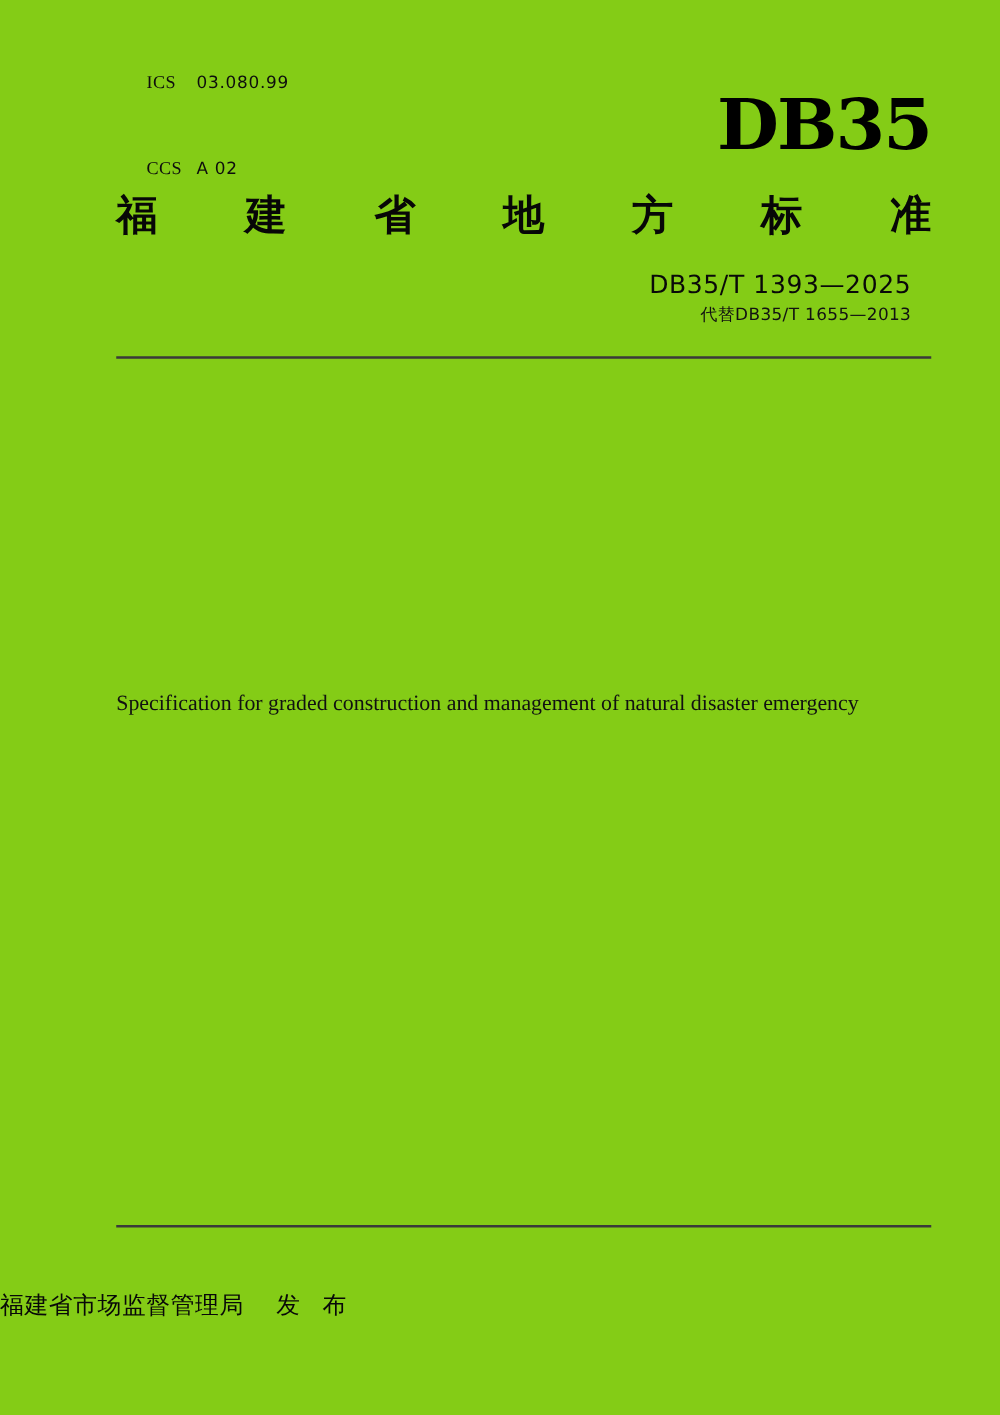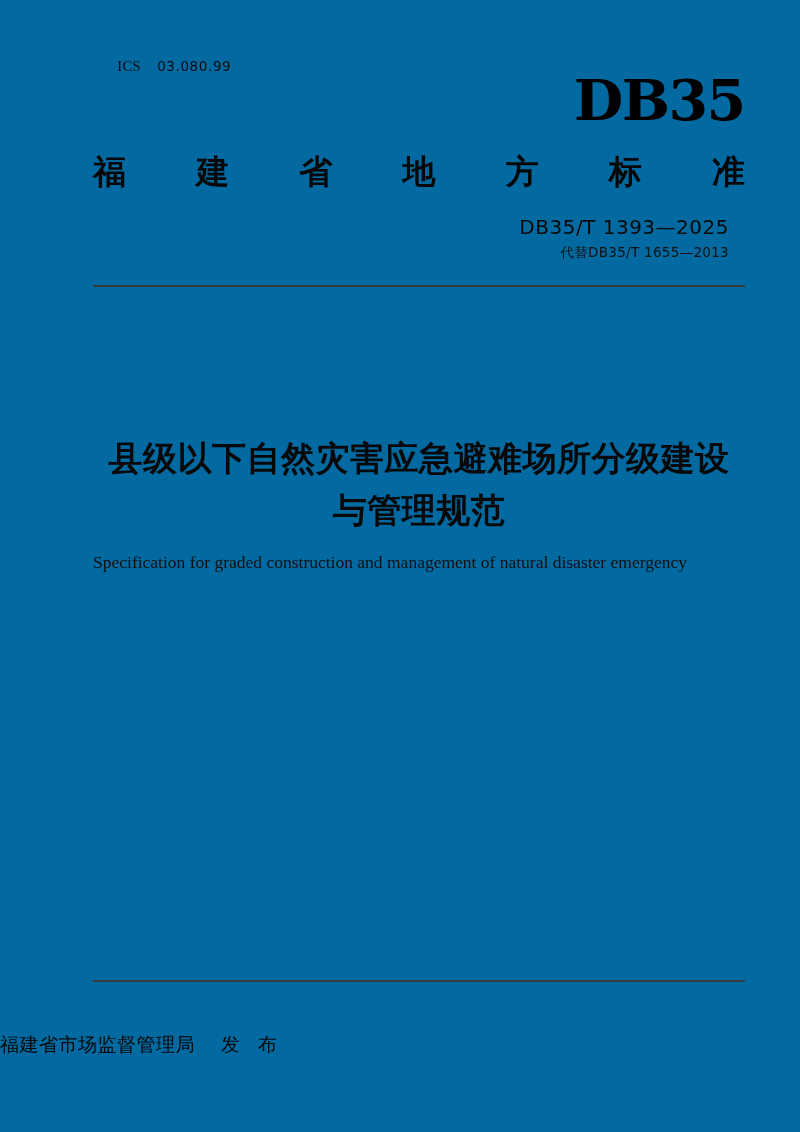--- a/index.html
+++ b/index.html
@@ -5,21 +5,21 @@
   html, body {
     margin: 0;
     padding: 0;
     background: #ffffff;
   }
 
   #page {
     position: relative;
     width: 800px;
     height: 1132px;
-    background: #0369a1;
+    background: #84cc16;
     overflow: hidden;
     font-family: "Liberation Sans", "DejaVu Sans", sans-serif;
     color: #0a0a0a;
   }
 
   
   #codes {
     position: absolute;
     left: 93px;
     top: 32px;
@@ -182,20 +182,23 @@
 </style>
 </head>
 <body>
 
 <div id="page">
 
   <div id="codes">
     <div class="code-row">
       <span class="code-key">ICS</span><span class="code-val">03.080.99</span>
     </div>
+    <div class="code-row">
+      <span class="code-key">CCS</span><span class="code-val">A 02</span>
+    </div>
   </div>
 
   <div id="db-logo">
     <span class="logo-text">DB35</span>
   </div>
 
   <div id="std-header">
     <span>福</span>
     <span>建</span>
     <span>省</span>
@@ -205,24 +208,20 @@
     <span>准</span>
   </div>
 
   <div id="std-number-block">
     <div id="std-number">DB35/T 1393—2025</div>
     <div id="std-replaces">代替DB35/T 1655—2013</div>
   </div>
 
   <div class="hrule" id="rule-top"></div>
 
-  <div id="title-cn">
-    <div>县级以下自然灾害应急避难场所分级建设</div>
-    <div>与管理规范</div>
-  </div>
 
   <div id="title-en">
     <span class="en-line">Specification for graded construction and management of natural disaster emergency</span>
   </div>
 
 
   <div class="hrule" id="rule-bottom"></div>
 
   <div id="issuer">
     <span class="issuer-name">福建省市场监督管理局</span><span class="issuer-verb">发 布</span>

